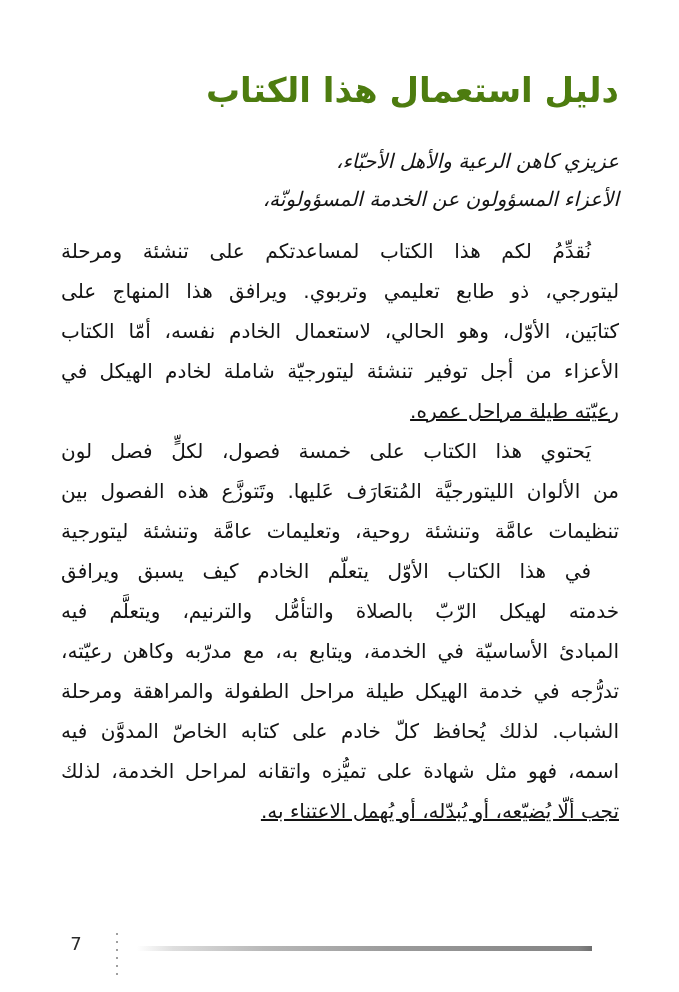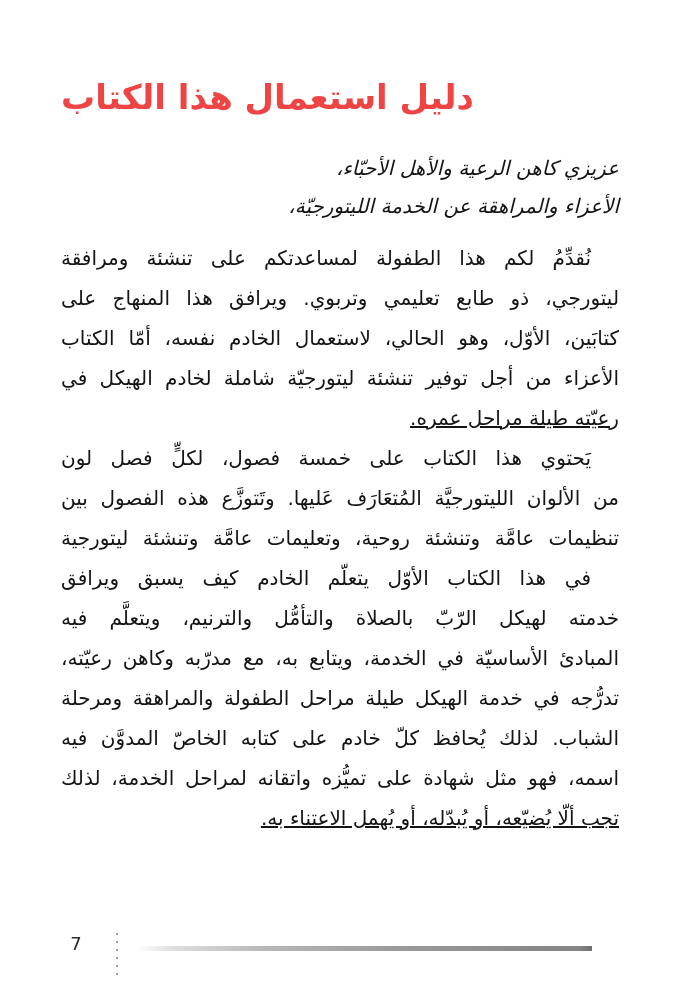--- a/index.html
+++ b/index.html
@@ -17,26 +17,26 @@
     color: #141414;
     direction: rtl;
   }
   .content {
     position: absolute;
     top: 64px;
     left: 61px;
     width: 558px;
   }
   .title {
-    margin: 12px 0 31px 0;
+    margin: 5px 0 31px 0;
     font-size: 34px;
     line-height: 42px;
     font-weight: 700;
-    text-align: left;
-    color: #ef4444;
+    text-align: right;
+    color: #4d7c0f;
     letter-spacing: 0;
   }
   .greeting {
     margin: 0 0 13px 0;
     font-style: italic;
   }
   .greeting .line {
     font-size: 20px;
     line-height: 38px;
     text-align: right;
@@ -100,25 +100,25 @@
 </head>
 <body>
 
 <div class="page">
   <main class="content">
 
     <h1 class="title">دليل استعمال هذا الكتاب</h1>
 
     <div class="greeting">
       <div class="line">عزيزي كاهن الرعية والأهل الأحبّاء،</div>
-      <div class="line">الأعزاء والمراهقة عن الخدمة الليتورجيّة،</div>
+      <div class="line">الأعزاء المسؤولون عن الخدمة المسؤولونّة،</div>
     </div>
 
     <div class="para">
-      <div class="line first">نُقدِّمُ لكم هذا الطفولة لمساعدتكم على تنشئة ومرافقة</div>
+      <div class="line first">نُقدِّمُ لكم هذا الكتاب لمساعدتكم على تنشئة ومرحلة</div>
       <div class="line">ليتورجي، ذو طابع تعليمي وتربوي. ويرافق هذا المنهاج على</div>
       <div class="line">كتابَين، الأوّل، وهو الحالي، لاستعمال الخادم نفسه، أمّا الكتاب</div>
       <div class="line">الأعزاء من أجل توفير تنشئة ليتورجيّة شاملة لخادم الهيكل في</div>
       <div class="line last">رعيّته طيلة مراحل عمره.</div>
     </div>
 
     <div class="para">
       <div class="line first">يَحتوي هذا الكتاب على خمسة فصول، لكلٍّ فصل لون</div>
       <div class="line">من الألوان الليتورجيَّة المُتعَارَف عَليها. وتَتوزَّع هذه الفصول بين</div>
       <div class="line">تنظيمات عامَّة وتنشئة روحية، وتعليمات عامَّة وتنشئة ليتورجية</div>

